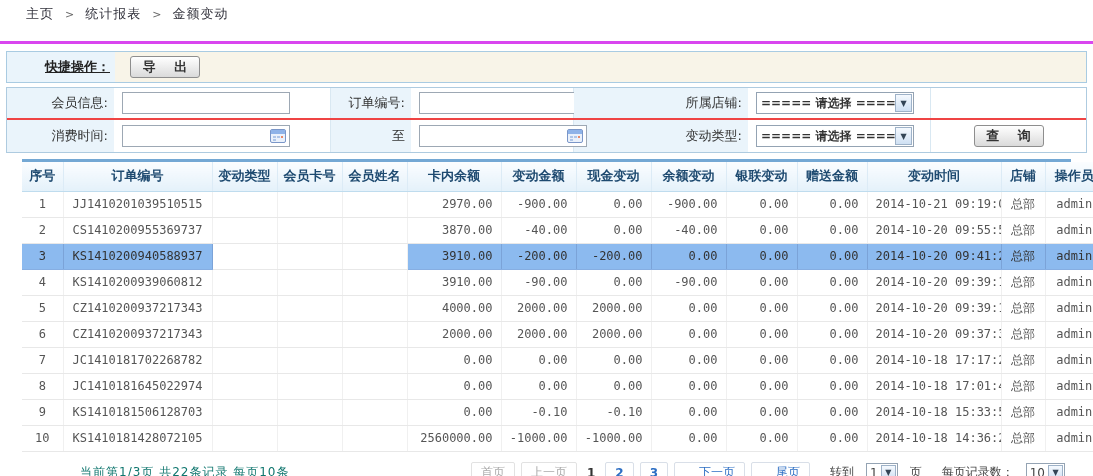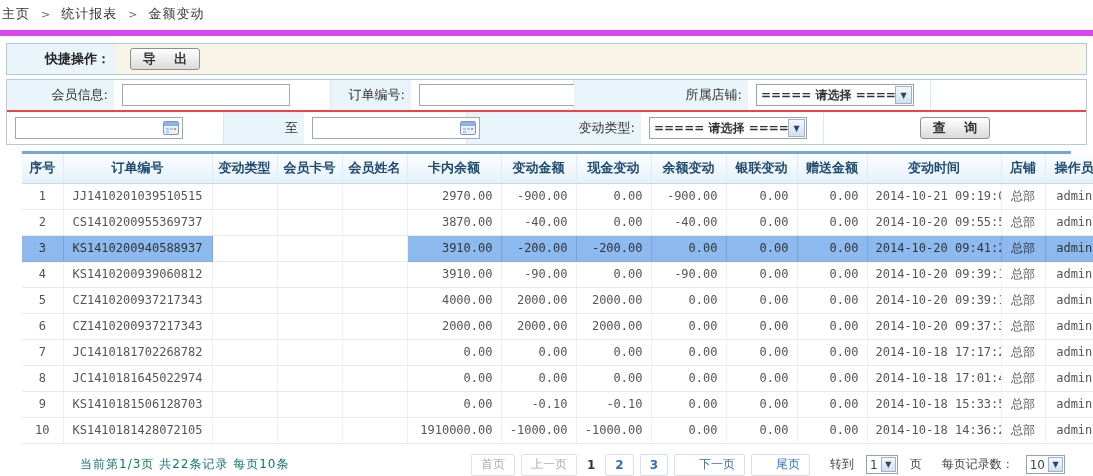--- a/index.html
+++ b/index.html
@@ -4,29 +4,29 @@
 <style>
   :root{
     --accent-blue:#74A8D4; --header-text:#1E4A70; --link-blue:#2E6FC4;
     --row-highlight:#8CBAEF; --label-bg:#EAF4FB; --quickops-bg:#F8F4E8; --panel-border:#A9CBE2;
   }
   *{box-sizing:border-box;}
   html,body{margin:0;padding:0;}
   body{width:1093px;height:476px;overflow:hidden;background:#fff;
        font-family:"DejaVu Sans","Liberation Sans",sans-serif;font-size:12px;color:#333;}
   
-  .breadcrumb{height:36px;line-height:27px;border-bottom:6px solid #d946ef;
+  .breadcrumb{height:44px;line-height:27px;border-bottom:3px solid #d946ef;padding-left:24px;
               font-size:13px;color:#33333D;}
   .crumb{margin:0 2px;letter-spacing:1px;cursor:default;}
   .sep{margin:0 9px;color:#666;font-size:11px;}
   
   .quickops{margin:7px 6px 4px;height:32px;border:1px solid var(--panel-border);
             background:var(--quickops-bg);display:flex;align-items:stretch;}
   .q-label{width:108px;background:var(--label-bg);display:flex;align-items:center;
-           justify-content:flex-end;font-weight:bold;font-size:13px;color:#222;padding-right:5px;}
+           justify-content:flex-end;font-weight:bold;font-size:13px;color:#222;padding-right:5px;text-decoration:underline;}
   .q-body{flex:1;display:flex;align-items:center;padding-left:15px;}
   .btn{height:22px;min-width:70px;border:1px solid #8E8E8E;border-radius:3px;
        background:linear-gradient(#FFFFFF,#DADADA);font-size:13px;font-weight:bold;color:#333;
        word-spacing:14px;white-space:pre;cursor:pointer;padding:0 10px;
        font-family:"DejaVu Sans","Liberation Sans",sans-serif;}
   
   .filter{margin:2px 6px 6px;border:1px solid #AECBE0;}
   .frow{display:flex;height:32px;border-bottom:2px solid #ef4444;}
   .frow:last-child{border-bottom:none;}
   .fc{display:flex;align-items:center;height:100%;}
@@ -102,20 +102,21 @@
       <div class="fc lbl w5">所属店铺:</div>
       <div class="fc val w6">
         <div class="sel">
           <span class="sel-text">===== 请选择 =====</span>
           <span class="dd">▼</span>
         </div>
       </div>
       <div class="fc val w7"></div>
     </div>
     <div class="frow">
+      <div class="fc lbl w1">消费时间:</div>
       <div class="fc val w2">
         <span class="date-wrap">
           <input class="ti" type="text" style="">
           <svg class="cal" viewBox="0 0 16 14">
             <rect x="0.5" y="0.5" width="15" height="13" rx="1.5" fill="#EAF1FB" stroke="#7A96C8"></rect>
             <rect x="1" y="1" width="14" height="4" fill="#8FB3E8"></rect>
             <rect x="3" y="7" width="3" height="2" fill="#AFC6E8"></rect>
               <rect x="7" y="7" width="3" height="2" fill="#AFC6E8"></rect>
             <rect x="11" y="7" width="2" height="2" fill="#E88A6A"></rect>
               <rect x="3" y="10" width="3" height="2" fill="#AFC6E8"></rect>
@@ -329,21 +330,21 @@
             <td class="al-c">2014-10-18 15:33:57</td>
             <td class="al-c">总部</td>
             <td class="al-c">admin</td>
           </tr>
           <tr>
             <td class="al-c">10</td>
             <td class="al-c">KS1410181428072105</td>
             <td class="al-c blank"></td>
             <td class="al-c blank"></td>
             <td class="al-c blank"></td>
-            <td class="al-r">1910000.00</td>
+            <td class="al-r">2560000.00</td>
             <td class="al-r">-1000.00</td>
             <td class="al-r">-1000.00</td>
             <td class="al-r">0.00</td>
             <td class="al-r">0.00</td>
             <td class="al-r">0.00</td>
             <td class="al-c">2014-10-18 14:36:26</td>
             <td class="al-c">总部</td>
             <td class="al-c">admin</td>
           </tr>
         </tbody>

